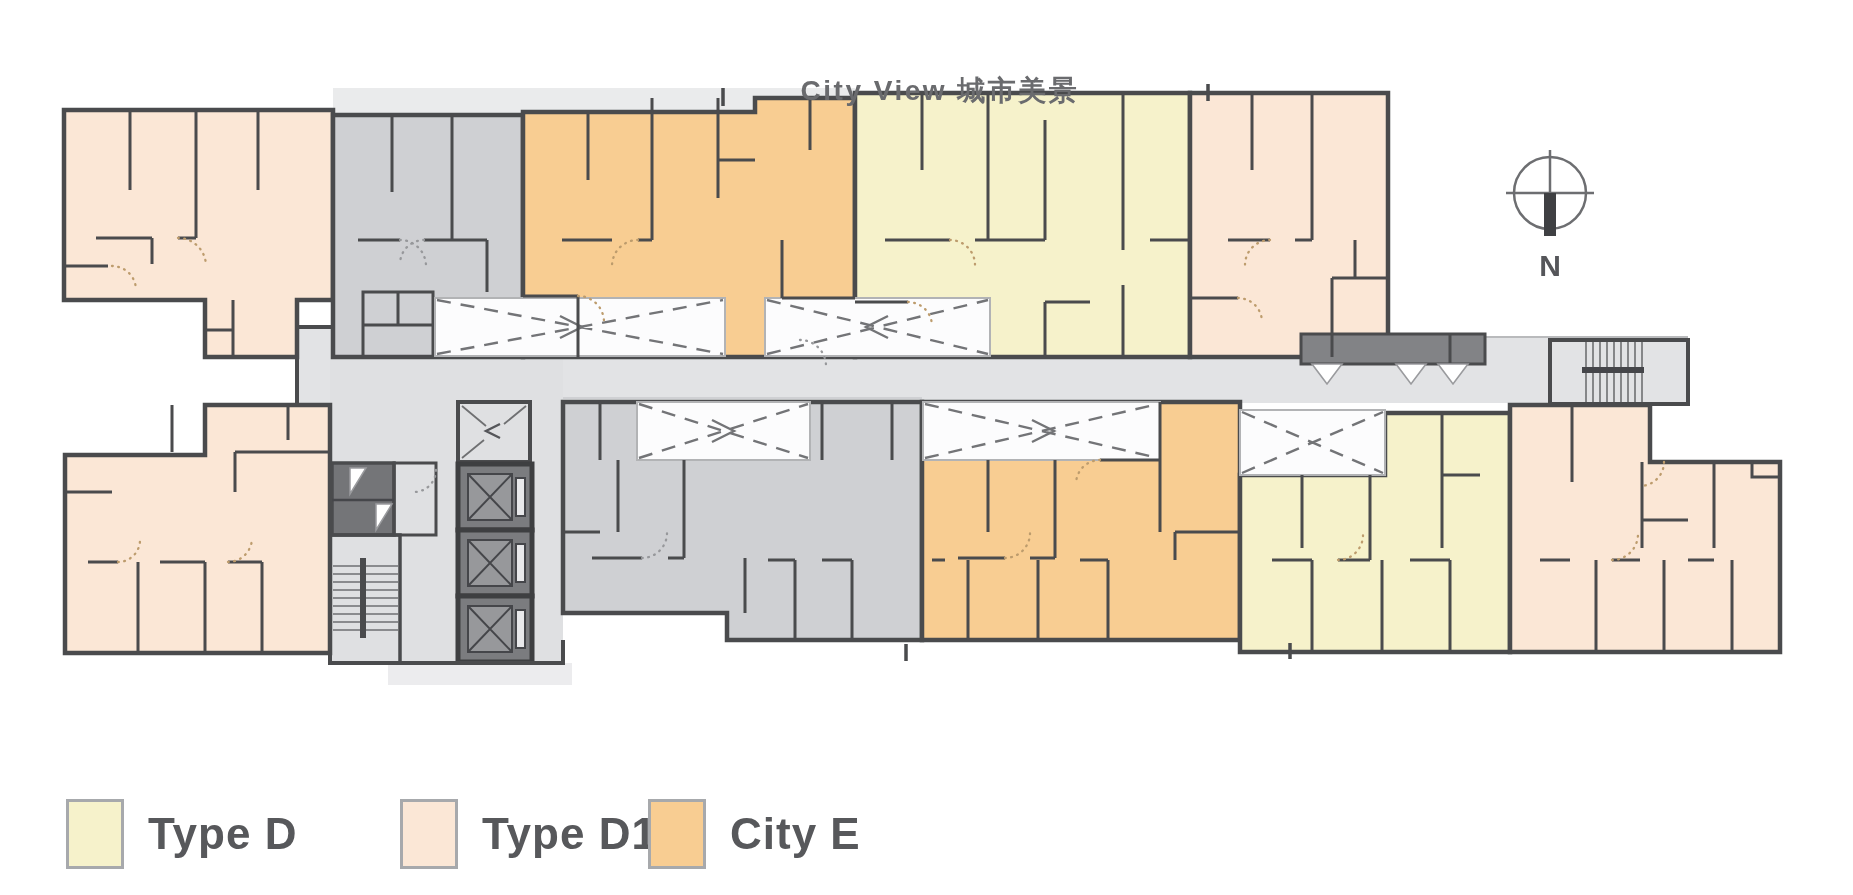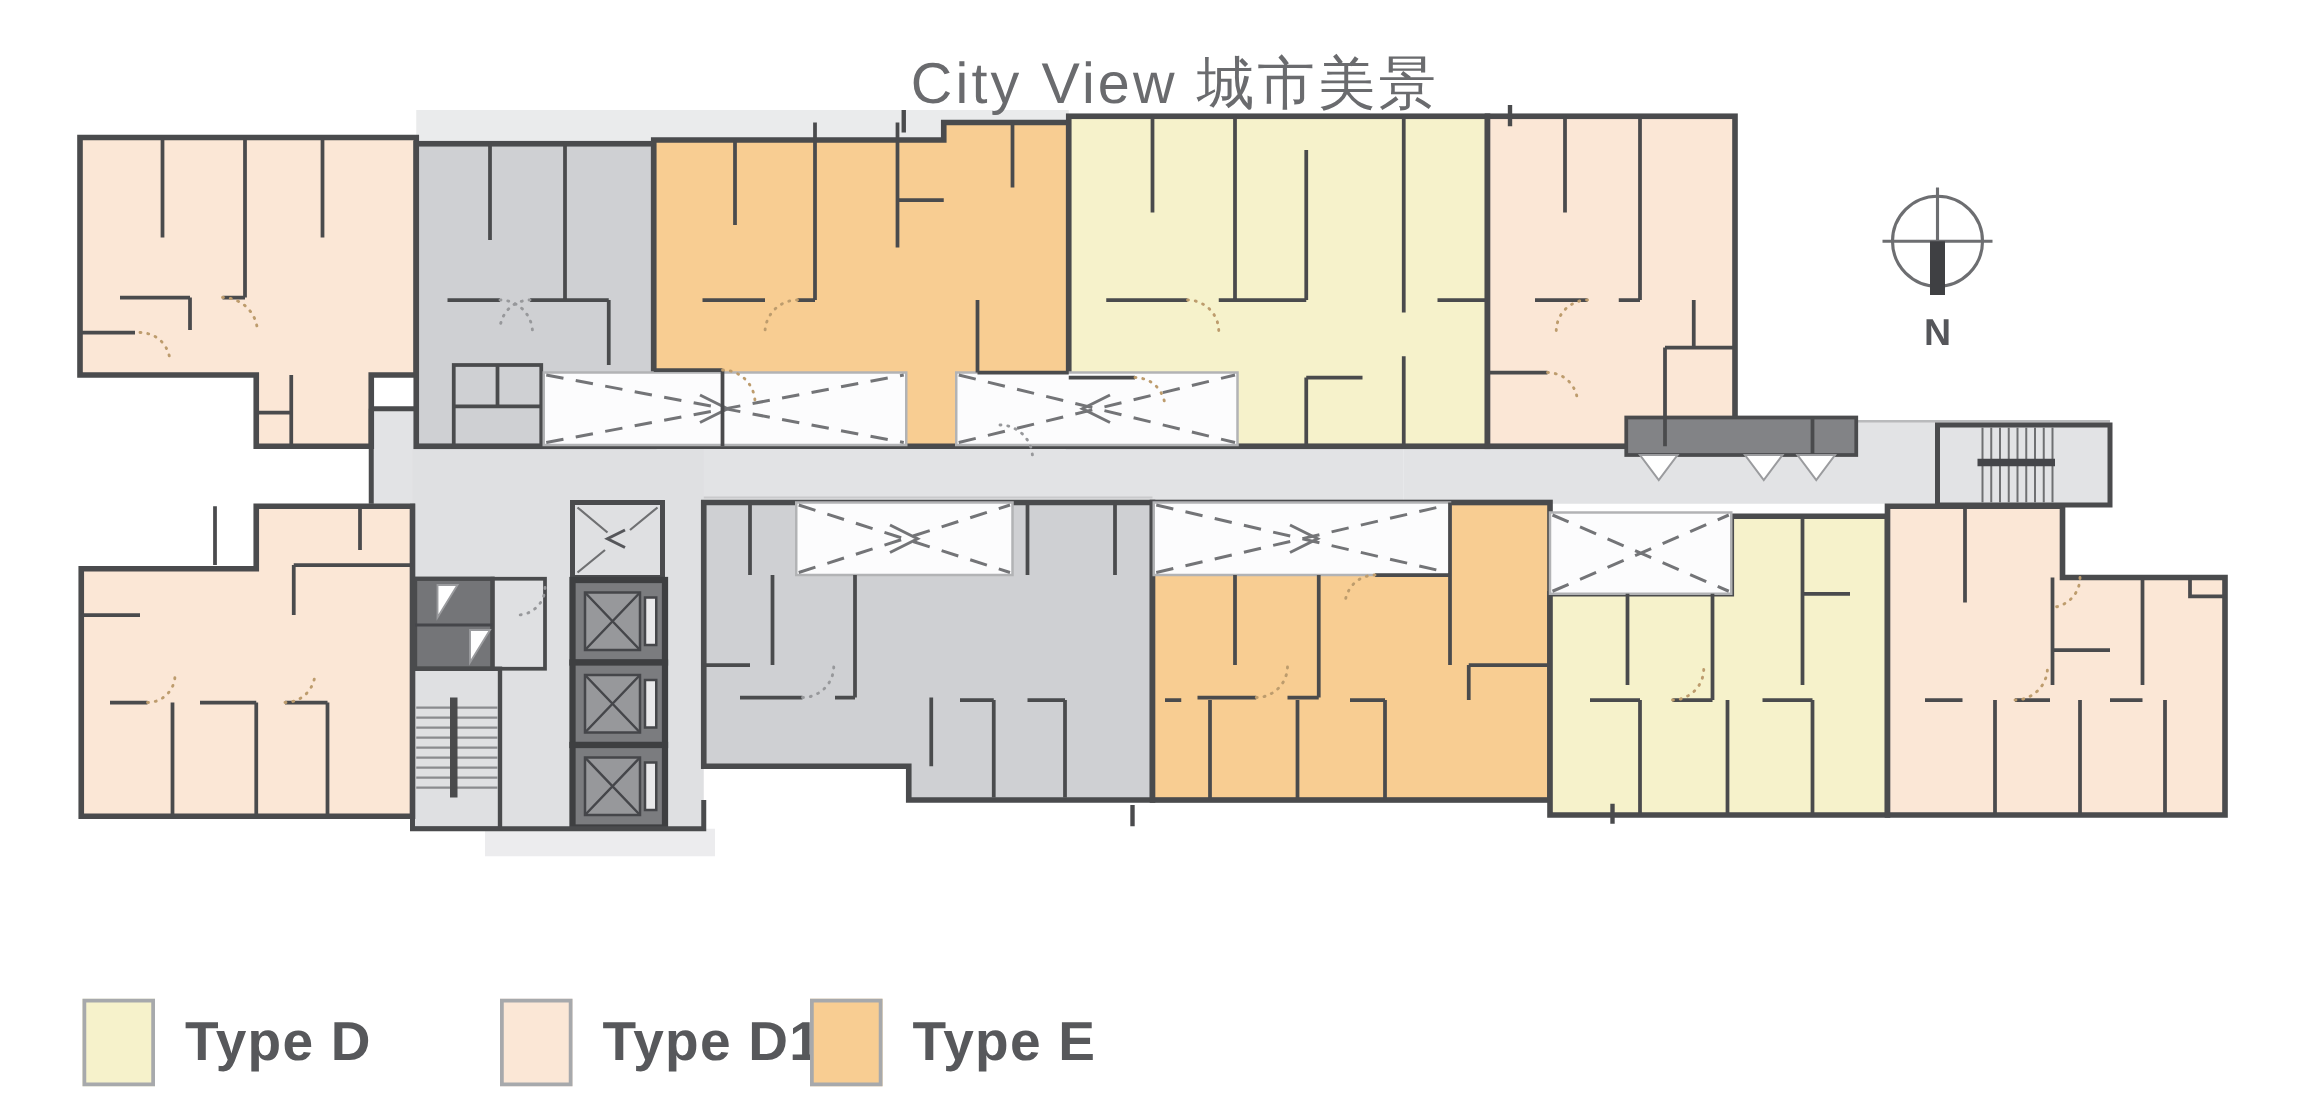--- a/index.html
+++ b/index.html
@@ -1,20 +1,20 @@
 <!DOCTYPE html>
 <html style="--wall: #4a4b4d; --type-d: #f6f2cb; --type-d1: #fbe7d6; --type-e: #f8cd92; --common-gray: #cfd0d3; --lobby: #dfe0e2; --corridor: #e2e3e5; --dark-room: #747578; --ledge: #eaebec; --text-gray: #6a6b6e; --legend-text: #57585b;"><head>
 <meta charset="utf-8">
 <style>
   html,body{margin:0;padding:0;background:#ffffff;}
   body{font-family:"Liberation Sans","DejaVu Sans",sans-serif;}
   .stage{position:relative;width:1853px;height:895px;background:#fff;overflow:hidden;}
   .plan-svg{position:absolute;left:0;top:0;width:1853px;height:895px;}
-  .plan-label{position:absolute;transform:translateX(-50%);color:#6a6b6e;font-size:46px;
-    letter-spacing:2.5px;white-space:nowrap;font-weight:400;}
+  .plan-label{position:absolute;transform:translateX(-50%);color:#6a6b6e;font-size:28px;
+    letter-spacing:2.5px;white-space:nowrap;font-weight:700;margin-top:36px;}
   .label-city{left:940px;top:36px;}
   .label-hill{left:843px;top:684px;}
   .legend{position:absolute;left:0;top:796px;width:1000px;height:80px;}
   .legend-item{position:absolute;top:0;display:flex;align-items:center;height:76px;}
   .legend-item.i0{left:66px;}
   .legend-item.i1{left:352px;padding-left:48px;}
   .legend-item.i2{left:648px;}
   .legend-swatch{display:inline-block;width:58px;height:70px;border:3px solid #a7a9ac;
     box-sizing:border-box;background:#eee;}
   .legend-text{margin-left:24px;font-size:44px;font-weight:600;color:#57585b;letter-spacing:1px;}
@@ -231,16 +231,16 @@
     <div class="legend-item i0">
       <span class="legend-swatch" style="background-color: rgb(246, 242, 203);"></span>
       <span class="legend-text">Type D</span>
     </div>
     <div class="legend-item i1">
       <span class="legend-swatch" style="background-color: rgb(251, 231, 214);"></span>
       <span class="legend-text">Type D1</span>
     </div>
     <div class="legend-item i2">
       <span class="legend-swatch" style="background-color: rgb(248, 205, 146);"></span>
-      <span class="legend-text">Type E</span>
+      <span class="legend-text">City E</span>
     </div>
   </div>
 </div>
 
 </body></html>

